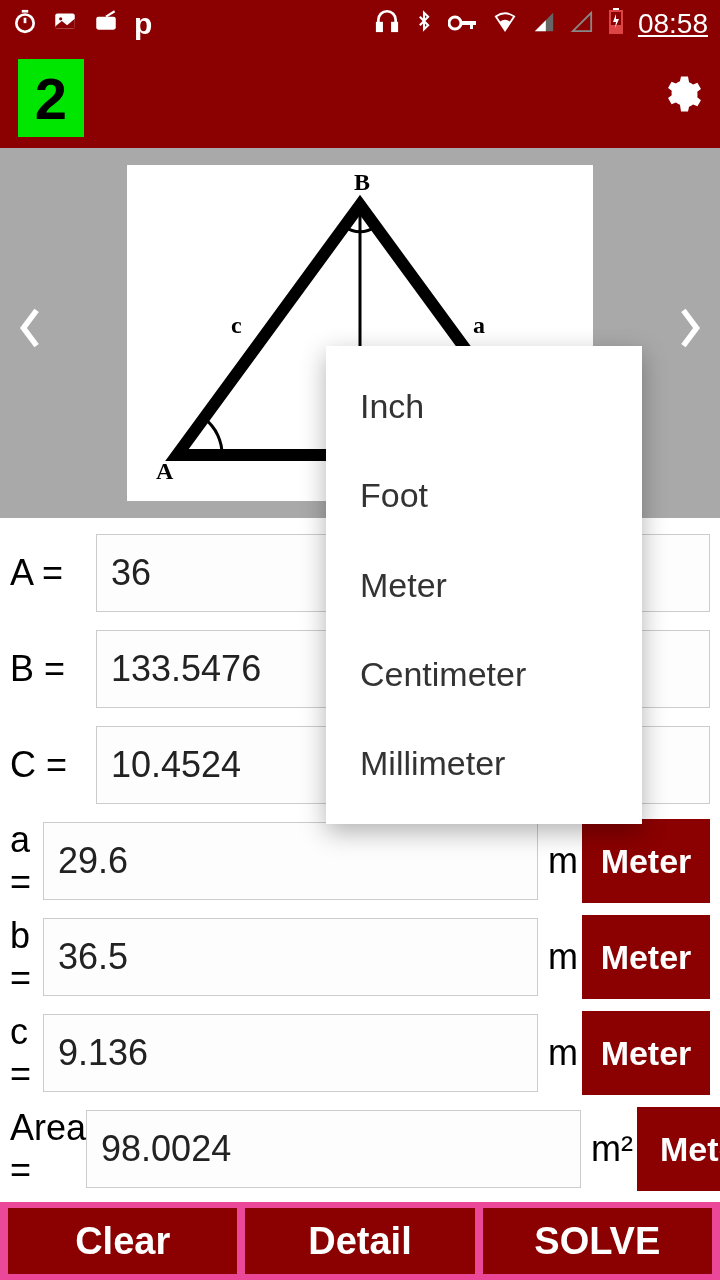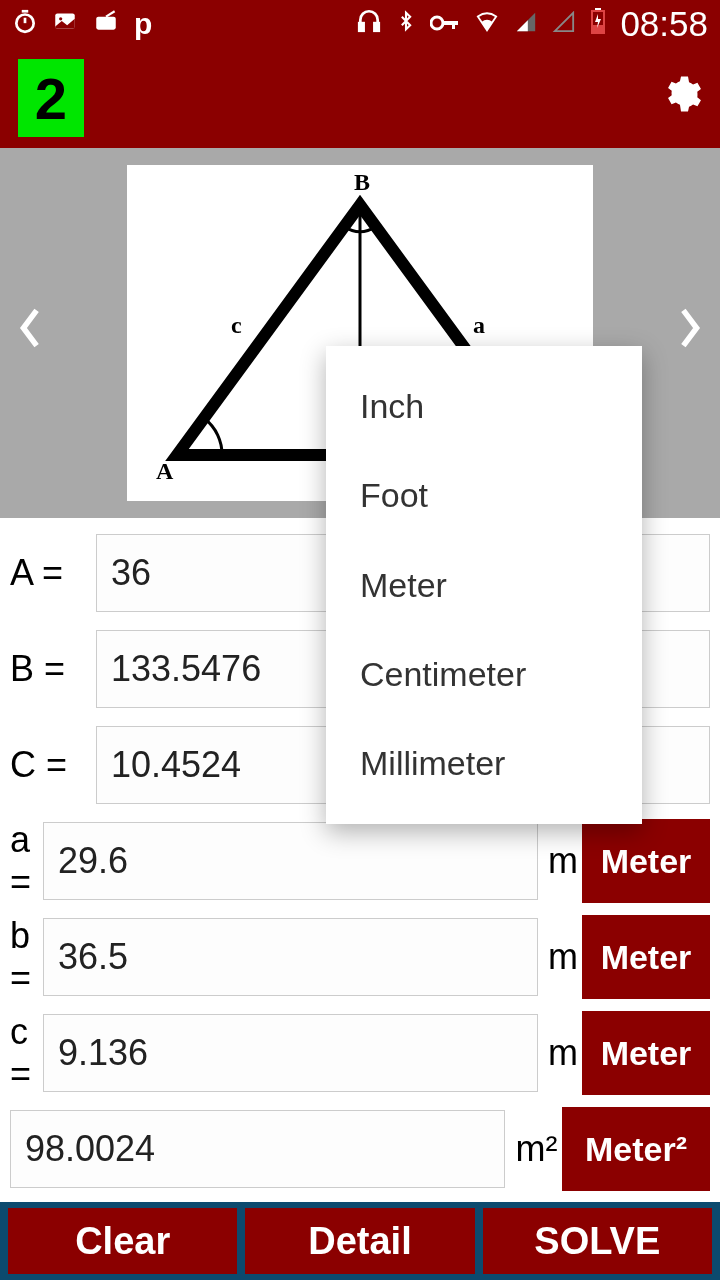--- a/index.html
+++ b/index.html
@@ -19,21 +19,21 @@
     justify-content: space-between;
     padding: 0 12px;
     color: #fff;
   }
   .status-left, .status-right {
     display: flex;
     align-items: center;
     gap: 14px;
     font-size: 28px;
   }
-  .status-time { font-size: 35px; font-weight: 500; }
+  .status-time { font-size: 28px; font-weight: 500; text-decoration: underline; }
   .app-bar {
     height: 100px;
     background: #8b0000;
     display: flex;
     align-items: center;
     justify-content: space-between;
     padding: 0 18px;
   }
   .app-badge {
     width: 66px; height: 78px;
@@ -89,21 +89,21 @@
     font-weight: bold;
     height: 84px;
     min-width: 128px;
     border: none;
     padding: 0 6px;
   }
   .bottom-bar {
     position: absolute;
     bottom: 0; left: 0; right: 0;
     height: 78px;
-    background: #0c4a6e;
+    background: #ec4899;
     display: flex;
     gap: 8px;
     padding: 6px 8px;
   }
   .bbtn {
     flex: 1;
     background: #8b0000;
     color: #fff;
     font-size: 38px;
     font-weight: bold;
@@ -262,20 +262,21 @@
     <span class="unit-txt">m</span>
     <button class="unit-btn">Meter</button>
   </div>
   <div class="row">
     <span class="lbl">c =</span>
     <input class="inp" value="9.136" style="">
     <span class="unit-txt">m</span>
     <button class="unit-btn">Meter</button>
   </div>
   <div class="row">
+    <span class="lbl-area">Area =</span>
     <input class="inp" style="flex: 0 0 370px;" value="98.0024">
     <span class="unit-txt" style="flex:1;text-align:center">m²</span>
     <button class="unit-btn" style="min-width:148px">Meter²</button>
   </div>
 </div>
 
 <div class="bottom-bar">
   <button class="bbtn">Clear</button>
   <button class="bbtn">Detail</button>
   <button class="bbtn">SOLVE</button>

